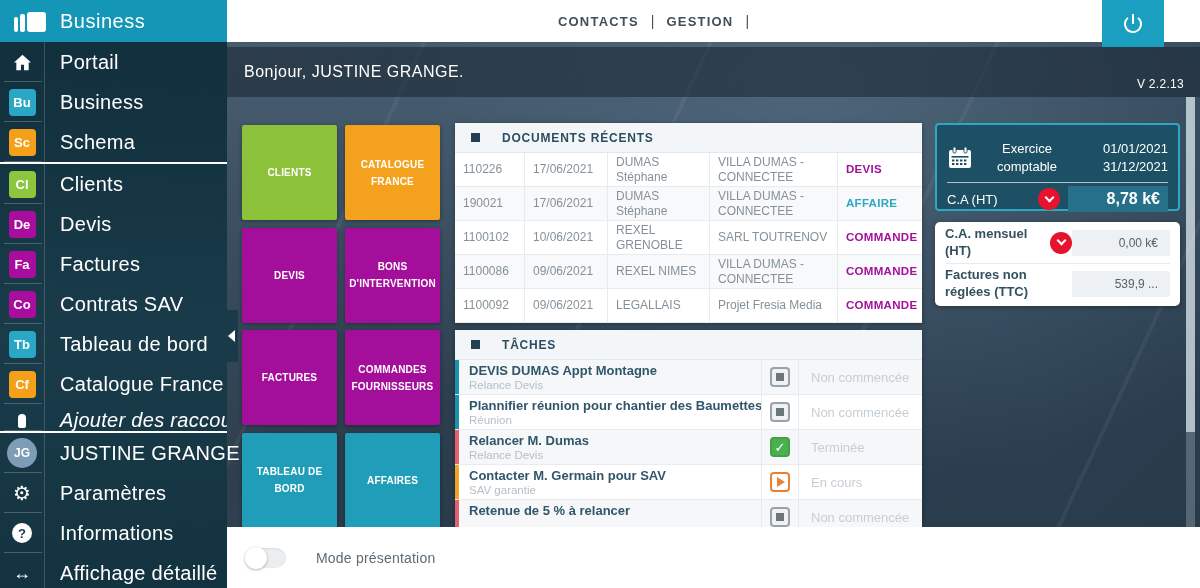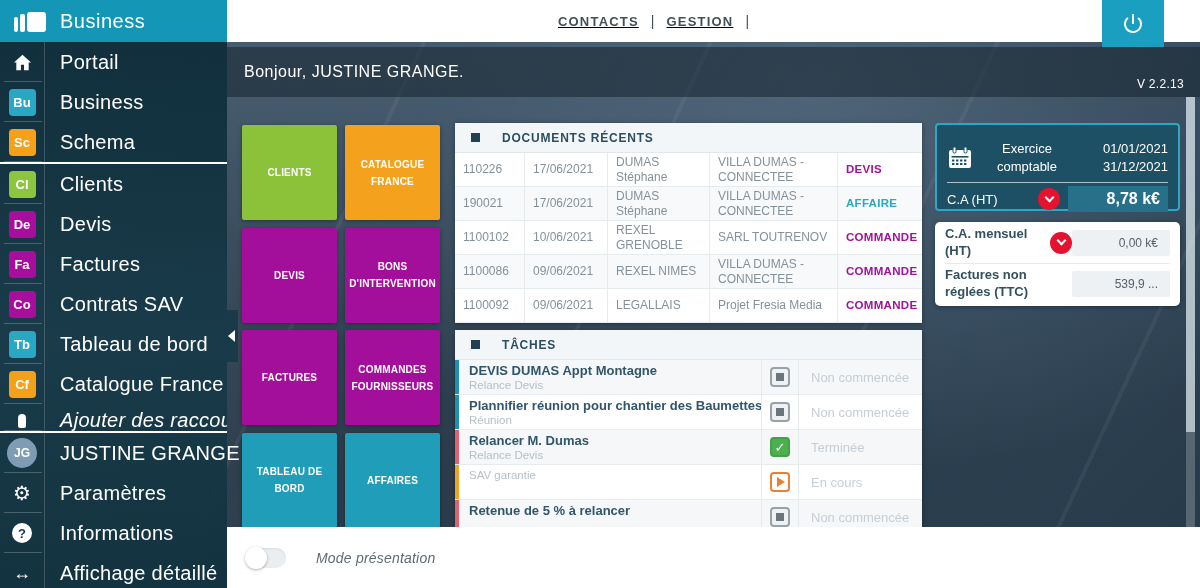--- a/index.html
+++ b/index.html
@@ -18,21 +18,21 @@
 
   
   .topbar { position:absolute; left:0; top:0; width:1200px; height:42px; background:#fff; z-index:30; }
   .brand { position:absolute; left:0; top:0; width:227px; height:42px; background:#1496B6; display:flex; align-items:center; padding-left:14px; gap:14px; cursor:pointer; }
   .brand-icon { display:flex; align-items:flex-end; gap:2px; height:22px; }
   .brand-icon i { display:block; background:#fff; border-radius:2px; }
   .brand-icon i:nth-child(1){ width:4px; height:15px; }
   .brand-icon i:nth-child(2){ width:5px; height:18px; }
   .brand-icon i:nth-child(3){ width:19px; height:20px; border-radius:3px; }
   .brand-name { color:#fff; font-size:20px; letter-spacing:.5px; }
-  .topnav { position:absolute; left:227px; right:120px; top:0; height:42px; display:flex; align-items:center; justify-content:center; gap:12px;text-decoration:underline; }
+  .topnav { position:absolute; left:227px; right:120px; top:0; height:42px; display:flex; align-items:center; justify-content:center; gap:12px; }
   .topnav a { font-size:13px; letter-spacing:1.2px; color:#404f59; font-weight:600; cursor:pointer; text-decoration:none; }
   .topnav .sep { color:#40505c; font-size:14px; font-weight:300; }
   .power { position:absolute; left:1102px; top:0; width:62px; height:47px; background:#1B9FC0; border:none; display:flex; align-items:center; justify-content:center; cursor:pointer; z-index:31; }
 
   
   .sidebar { position:absolute; left:0; top:42px; width:227px; height:546px; z-index:20;
     background:linear-gradient(180deg, rgba(15,45,59,.96) 0%, rgba(23,58,72,.93) 55%, rgba(18,50,63,.96) 100%); }
   .sidebar::before { content:""; position:absolute; left:44px; top:0; bottom:0; width:1px; background:rgba(255,255,255,.18); }
   .sitem { position:relative; height:40px; display:flex; align-items:center; cursor:pointer; }
   .sitem::after { content:""; position:absolute; left:4px; bottom:0; width:38px; height:1px; background:rgba(255,255,255,.22); }
@@ -113,21 +113,21 @@
   .s2row + .s2row { border-top:1px solid #E7EBEE; }
   .s2label { flex:1; font-size:13px; color:#33505f; line-height:1.3; max-width:104px;font-weight:bold; }
   .s2box { width:98px; height:26px; background:#EEF1F3; border-radius:2px; color:#55616A; font-size:12px; display:flex; align-items:center; justify-content:flex-end; padding-right:12px; margin-left:auto; }
   .s2row .red-chevron { margin-left:4px; }
 
   
   .vscroll { position:absolute; left:1186px; top:97px; width:9px; height:430px; background:rgba(255,255,255,.22); z-index:6; }
   .vthumb { width:9px; height:335px; background:rgba(225,238,243,.65); cursor:pointer; }
 
   
-  .bottombar { position:absolute; left:227px; top:527px; width:973px; height:61px; background:#fff; z-index:15; display:flex; align-items:center; padding-left:19px;font-style:italic; }
+  .bottombar { position:absolute; left:227px; top:527px; width:973px; height:61px; background:#fff; z-index:15; display:flex; align-items:center; padding-left:19px; }
   .toggle { width:40px; height:20px; border-radius:10px; background:#EBEEF0; box-shadow:inset 0 1px 2px rgba(0,0,0,.08); position:relative; cursor:pointer; flex:none; }
   .toggle .knob { position:absolute; left:-1px; top:-1px; width:22px; height:22px; border-radius:50%; background:#fff; box-shadow:0 1px 3px rgba(0,0,0,.3); }
   .toggle-label { margin-left:30px; font-size:14px; color:#5F6B73; letter-spacing:.2px; }
 </style>
 </head>
 <body>
 
 <div class="bg"></div>
 
 <div class="greet">
@@ -346,20 +346,21 @@
     </div>
     <div class="ticell">
         <span class="sicon sicon-check">✓</span>
       </div>
     <div class="tstatus">Terminée</div>
   </div>
 
   <div class="trow">
     <i class="tbar tbar-orange"></i>
     <div class="tmain">
+      <div class="ttitle">Contacter M. Germain pour SAV</div>
       <div class="tsub">SAV garantie</div>
     </div>
     <div class="ticell">
         <span class="sicon sicon-play">
           <i></i>
         </span>
       </div>
     <div class="tstatus">En cours</div>
   </div>
 

